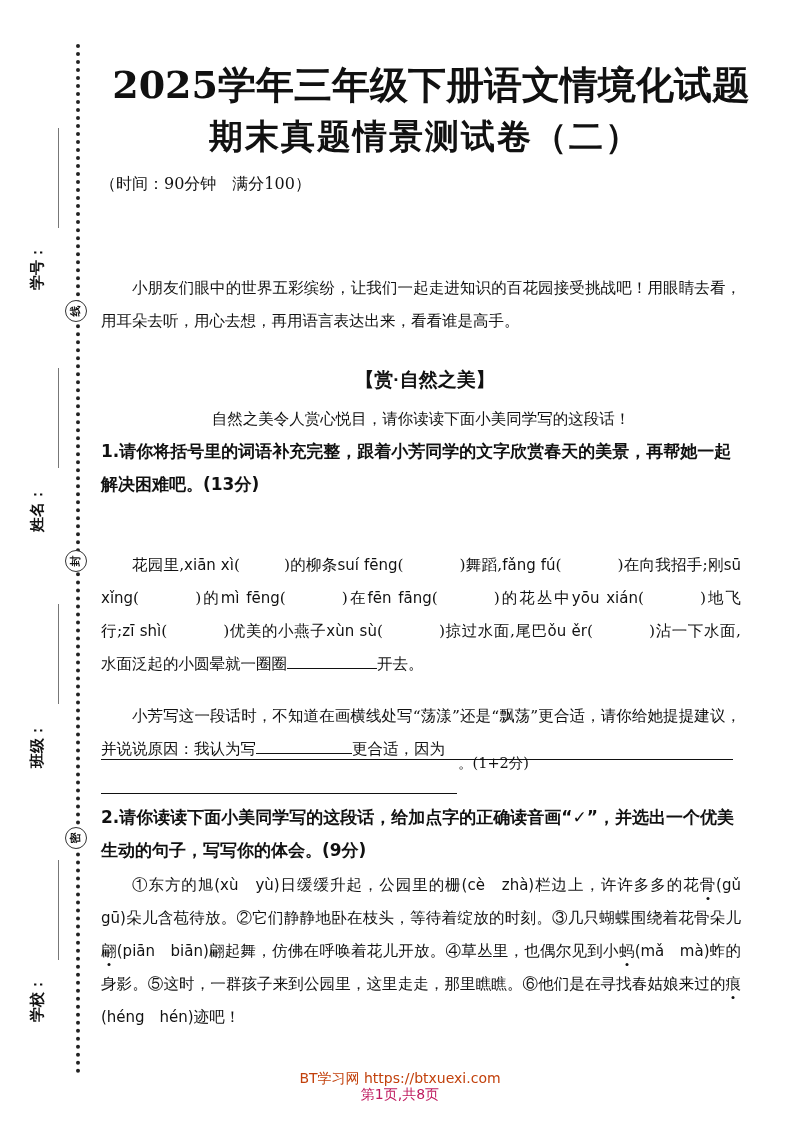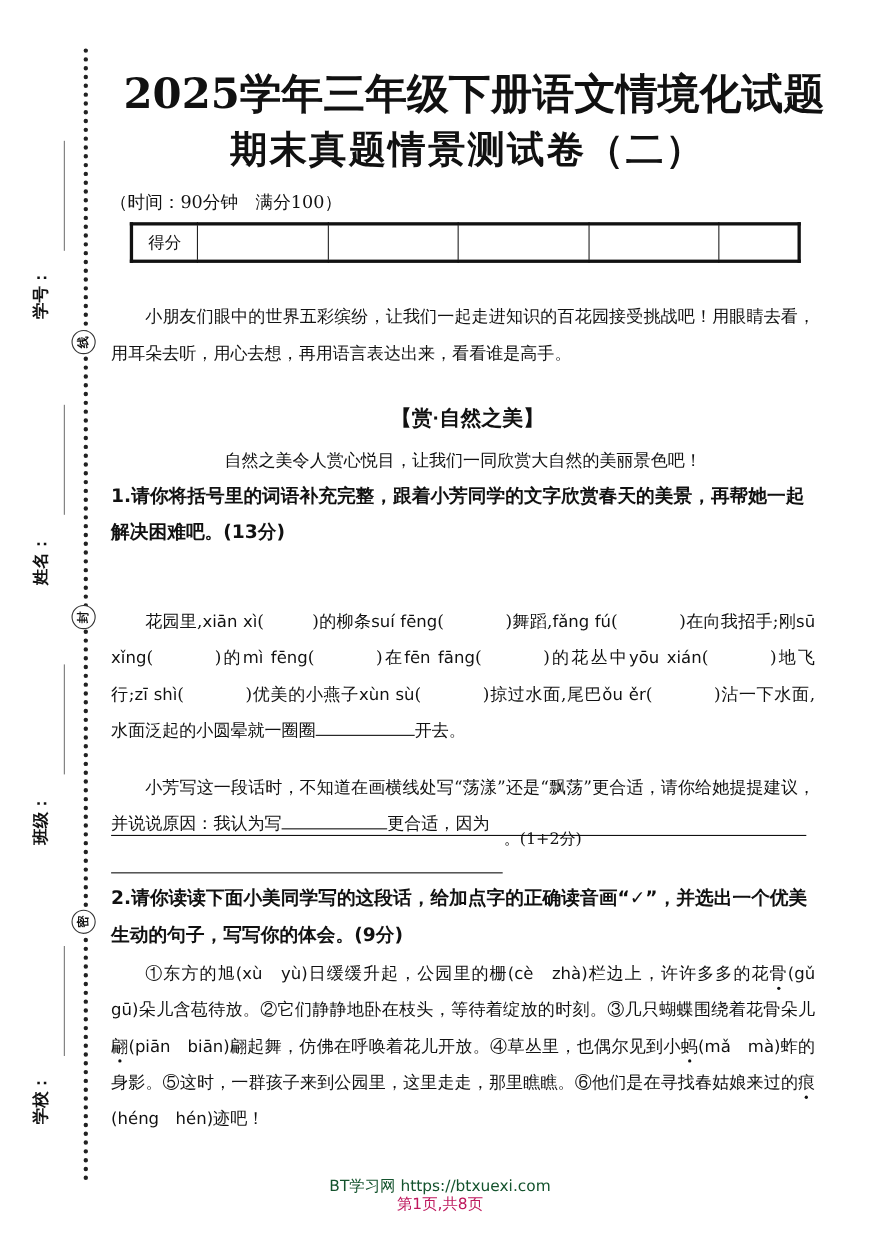--- a/index.html
+++ b/index.html
@@ -26,21 +26,21 @@
   .center { text-align: center; text-indent: 0; }
   .sec-title { position: absolute; left: 100px; top: 367px; width: 650px; text-align: center; font-family: Liberation Sans, sans-serif; font-weight: bold; font-size: 19px; }
   .q { position: absolute; left: 101px; width: 645px; font-family: "DejaVu Sans", sans-serif; font-weight: bold; font-size: 17px; line-height: 33px; }
   .py { font-family: "DejaVu Sans", sans-serif; font-size: 15px; }
   .blank { display: inline-block; border-bottom: 1.3px solid #111; vertical-align: baseline; height: 14px; }
   .paren-gap { display: inline-block; }
   .full-line { position: absolute; left: 101px; border-bottom: 1.3px solid #111; height: 0; }
   .dotted { position: relative; }
   .dotted::after { content: ""; position: absolute; left: 50%; bottom: -6px; width: 3px; height: 3px; background: #111; border-radius: 50%; transform: translateX(-50%); }
 
-  .watermark { position: absolute; left: 250px; top: 1070px; width: 300px; text-align: center; font-family: "DejaVu Sans", sans-serif; font-size: 14px; color: #14532d; }
+  .watermark { position: absolute; left: 250px; top: 1070px; width: 300px; text-align: center; font-family: "DejaVu Sans", sans-serif; font-size: 14px; color: #c2410c; }
   .pageno { position: absolute; left: 250px; top: 1086px; width: 300px; text-align: center; font-family: "DejaVu Sans", sans-serif; font-size: 14px; color: #be185d; }
 </style>
 </head>
 <body>
 
 <div class="binding-line"></div>
 <div class="seal" style="top:300px;">线</div>
 <div class="seal" style="top:550px;">封</div>
 <div class="seal" style="top:827px;">密</div>
 
@@ -60,35 +60,27 @@
 <table class="score">
   <colgroup>
     <col style="width:60px">
       <col style="width:120px">
       <col style="width:118px">
       <col style="width:120px">
       <col style="width:119px">
       <col style="width:73px">
   </colgroup>
   <tbody>
-  <tr>
-    <td>得分</td>
-    <td></td>
-    <td></td>
-    <td></td>
-    <td></td>
-    <td></td>
-  </tr>
 </tbody>
   </table>
 
 <div class="para indent" style="top:272px;">小朋友们眼中的世界五彩缤纷，让我们一起走进知识的百花园接受挑战吧！用眼睛去看，用耳朵去听，用心去想，再用语言表达出来，看看谁是高手。</div>
 
 <div class="sec-title">【赏·自然之美】</div>
-<div class="para center" style="top:403px;">自然之美令人赏心悦目，让我们一同欣赏大自然的美丽景色吧！</div>
+<div class="para center" style="top:403px;">自然之美令人赏心悦目，请你读读下面小美同学写的这段话！</div>
 
 <div class="q" style="top:435px;">1.请你将括号里的词语补充完整，跟着小芳同学的文字欣赏春天的美景，再帮她一起解决困难吧。(13分)</div>
 
 <div class="para indent" style="top:502px;margin-top:47px;">
   <span>花园里,</span><span class="py">xiān xì</span>(<span class="paren-gap" style="width:44px"></span>)<span>的柳条</span><span class="py">suí fēng</span>(<span class="paren-gap" style="width:56px"></span>)<span>舞蹈,</span><span class="py">fǎng fú</span>(<span class="paren-gap" style="width:56px"></span>)<span>在向我招手;刚</span><span class="py">sū xǐng</span>(<span class="paren-gap" style="width:56px"></span>)<span>的</span><span class="py">mì fēng</span>(<span class="paren-gap" style="width:56px"></span>)<span>在</span><span class="py">fēn fāng</span>(<span class="paren-gap" style="width:56px"></span>)<span>的花丛中</span><span class="py">yōu xián</span>(<span class="paren-gap" style="width:56px"></span>)<span>地飞行;</span><span class="py">zī shì</span>(<span class="paren-gap" style="width:56px"></span>)<span>优美的小燕子</span><span class="py">xùn sù</span>(<span class="paren-gap" style="width:56px"></span>)<span>掠过水面,尾巴</span><span class="py">ǒu ěr</span>(<span class="paren-gap" style="width:56px"></span>)<span>沾一下水面,水面泛起的小圆晕就一圈圈</span><span class="blank" style="width:90px"></span><span>开去。</span>
 </div>
 
 <div class="para indent" style="top:700px;">
   <span>小芳写这一段话时，不知道在画横线处写“荡漾”还是“飘荡”更合适，请你给她提提建议，并说说原因：我认为写</span><span class="blank" style="width:96px"></span><span>更合适，因为</span>
 </div>

